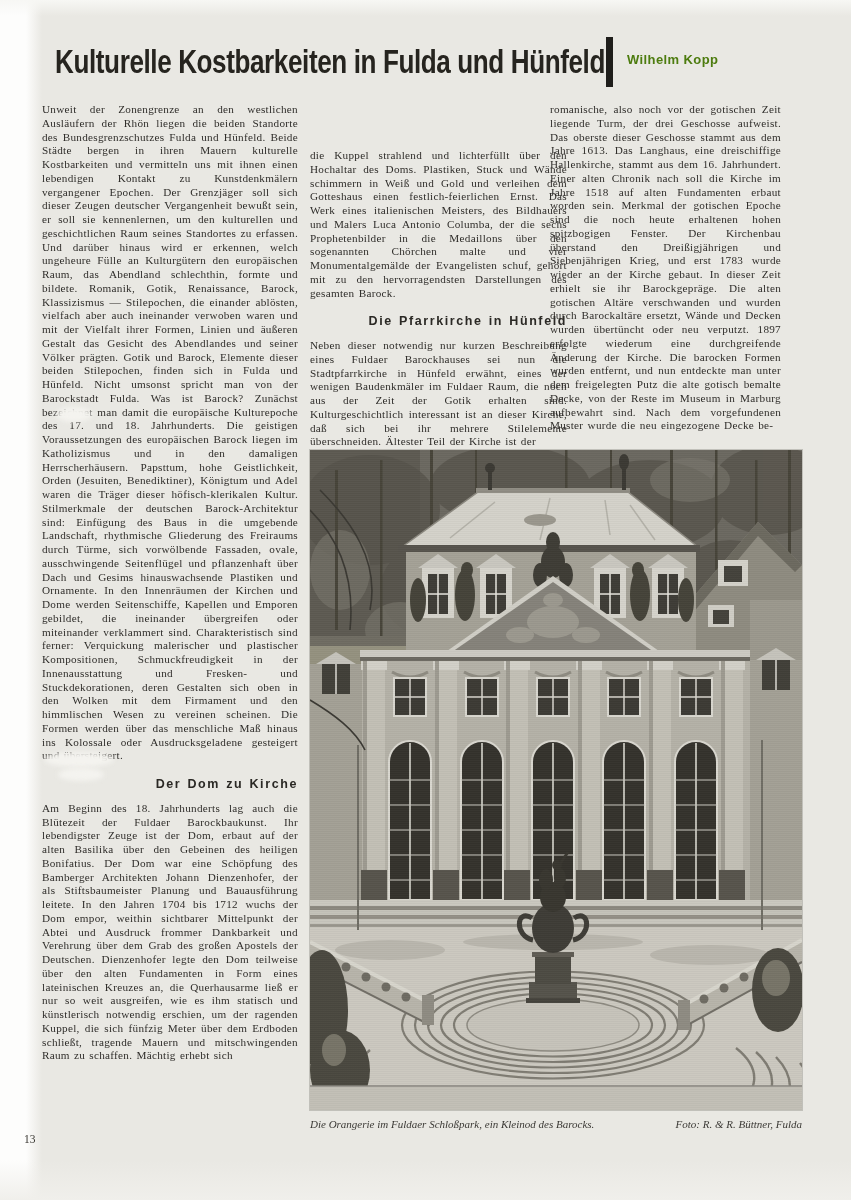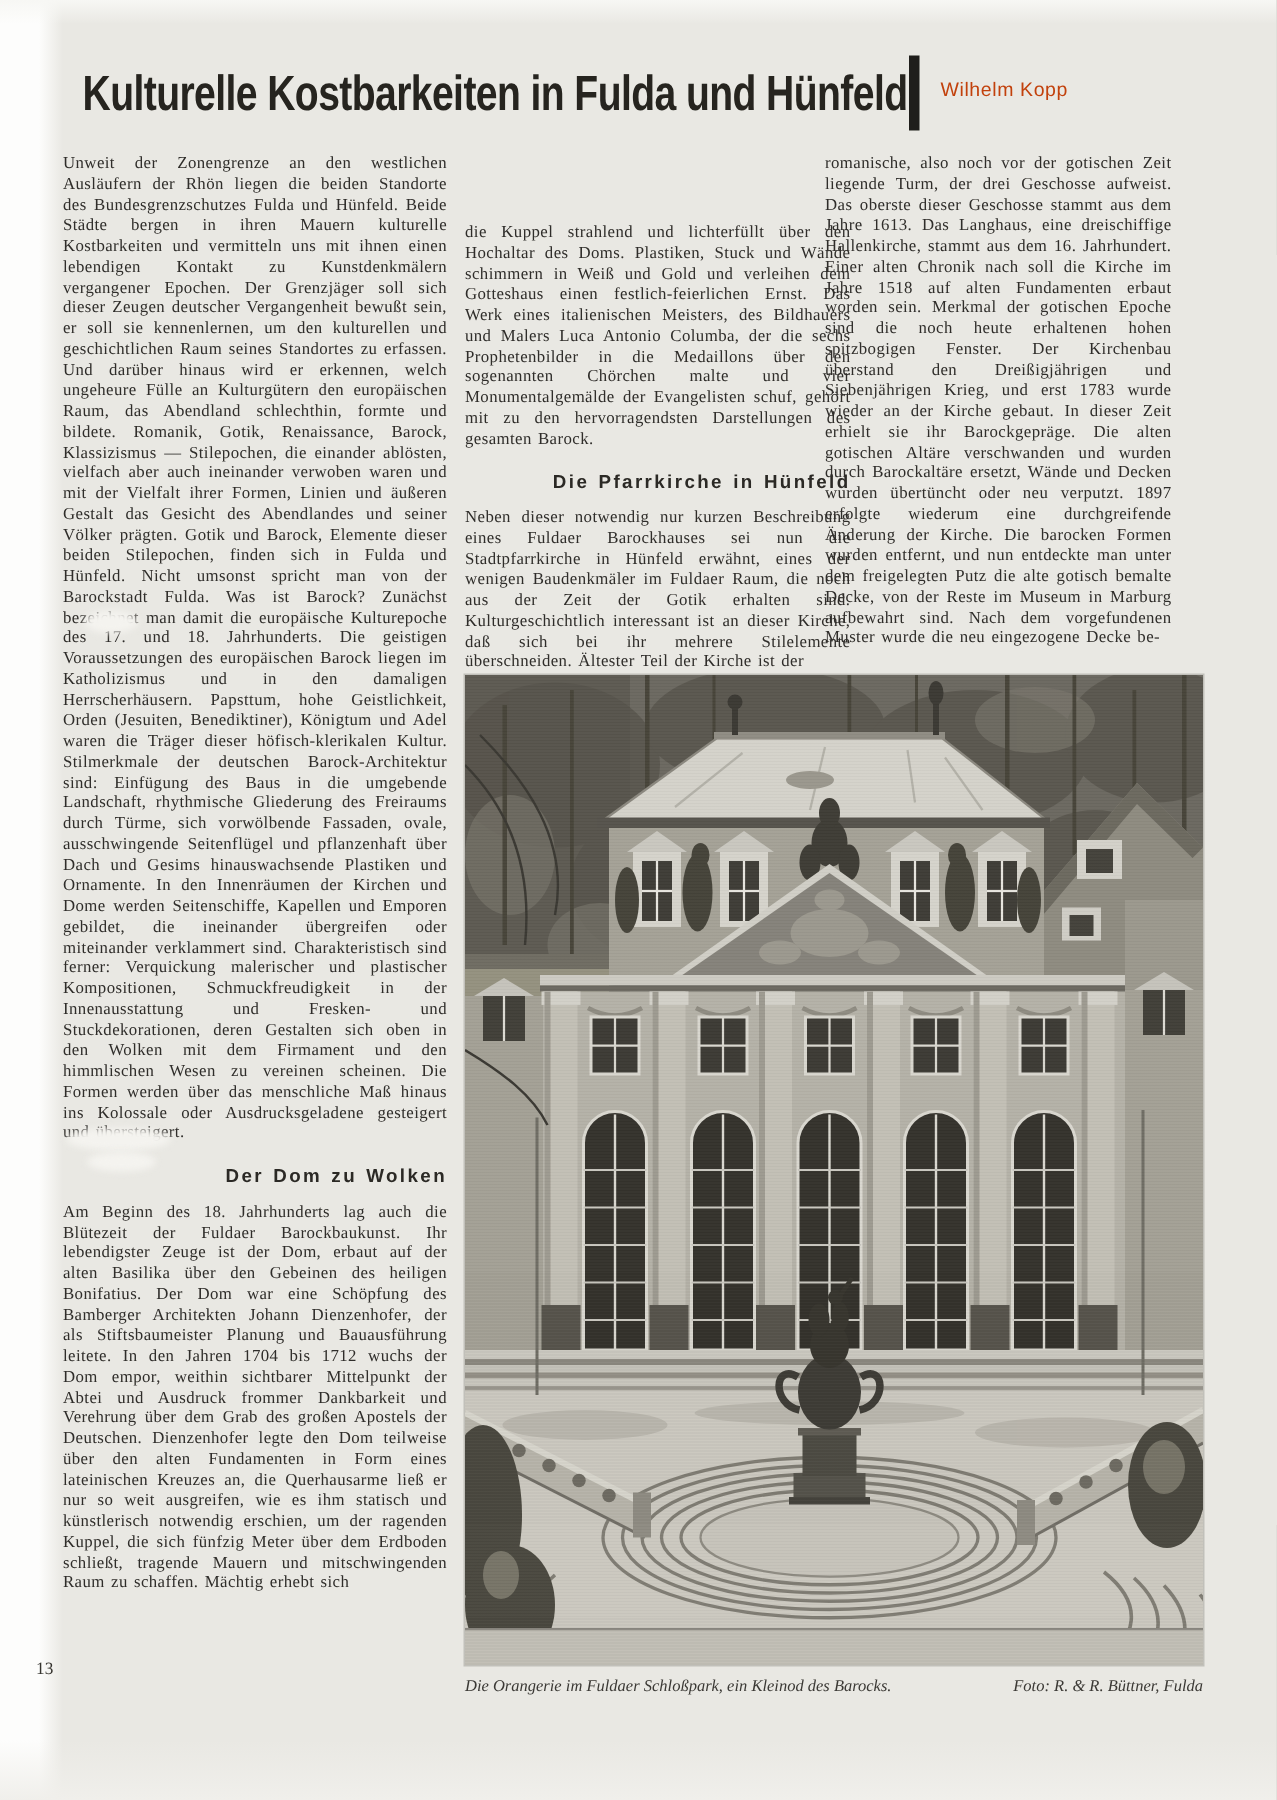--- a/index.html
+++ b/index.html
@@ -19,22 +19,22 @@
   
   #masthead{position:absolute;left:55px;top:34px;height:56px;}
   #article-title{
     display:inline-block;font-family:"Liberation Sans",sans-serif;
     font-weight:700;font-size:33px;letter-spacing:-0.5px;color:#26241f;
     transform:scaleX(0.79);transform-origin:left center;white-space:nowrap;
     line-height:56px;
   }
   #title-bar{position:absolute;left:606px;top:37px;width:7px;height:50px;background:#1f1e1b;}
   #author{position:absolute;left:627px;top:52px;
-    font-family:"Liberation Sans",sans-serif;font-weight:400;font-size:13px;
-    letter-spacing:0.4px;color:#c2410c;white-space:nowrap;}
+    font-family:"Liberation Sans",sans-serif;font-weight:700;font-size:13px;
+    letter-spacing:0.4px;color:#4d7c0f;white-space:nowrap;}
 
   
   .col{position:absolute;top:103px;text-align:justify;
     font-size:11.2px;line-height:13.75px;letter-spacing:0.28px;word-spacing:1.1px;
     hyphens:auto;-webkit-hyphens:auto;}
   #col1{left:42px;width:256px;height:1040px;overflow:hidden;}
   #col2{left:310px;width:257px;height:346px;overflow:hidden;margin-top:46px;}
   #col3{left:550px;width:231px;height:346px;overflow:hidden;}
   .col p{margin:0;}
   .col h3{
@@ -49,39 +49,39 @@
   #blob3{left:58px;top:768px;width:46px;height:13px;}
 
   
   #photo{position:absolute;left:310px;top:450px;width:492px;height:660px;
     background:#c9c6bd;box-shadow:0 0 0 1px rgba(120,117,108,0.35);}
   #photo:after{content:"";position:absolute;inset:0;pointer-events:none;
     background:repeating-linear-gradient(0deg,rgba(0,0,0,0.025) 0 1px,rgba(255,255,255,0.02) 1px 2px);}
   #caption-row{position:absolute;left:310px;top:1118px;width:492px;
     font-style:italic;font-size:11px;color:#3b3935;display:flex;justify-content:space-between;}
 
-  #page-number{position:absolute;left:24px;top:1107px;font-size:11.5px;color:#36342f;}
+  #page-number{position:absolute;left:24px;top:1133px;font-size:11.5px;color:#36342f;}
 </style>
 </head>
 <body>
 
 <div id="page">
   <div class="edge-left"></div>
   <div class="edge-top"></div>
   <div class="edge-bottom"></div>
 
   <div id="masthead">
     <span id="article-title">Kulturelle Kostbarkeiten in Fulda und Hünfeld</span>
   </div>
   <div id="title-bar"></div>
   <div id="author">Wilhelm Kopp</div>
 
   <div id="col1" class="col">
     <p>Unweit der Zonengrenze an den westlichen Ausläufern der Rhön liegen die beiden Standorte des Bundesgrenzschutzes Fulda und Hünfeld. Beide Städte bergen in ihren Mauern kulturelle Kostbarkeiten und vermitteln uns mit ihnen einen lebendigen Kontakt zu Kunstdenkmälern vergangener Epochen. Der Grenzjäger soll sich dieser Zeugen deutscher Vergangenheit bewußt sein, er soll sie kennenlernen, um den kulturellen und geschichtlichen Raum seines Standortes zu erfassen. Und darüber hinaus wird er erkennen, welch ungeheure Fülle an Kulturgütern den europäischen Raum, das Abendland schlechthin, formte und bildete. Romanik, Gotik, Renaissance, Barock, Klassizismus — Stilepochen, die einander ablösten, vielfach aber auch ineinander verwoben waren und mit der Vielfalt ihrer Formen, Linien und äußeren Gestalt das Gesicht des Abendlandes und seiner Völker prägten. Gotik und Barock, Elemente dieser beiden Stilepochen, finden sich in Fulda und Hünfeld. Nicht umsonst spricht man von der Barockstadt Fulda. Was ist Barock? Zunächst bezeichnet man damit die europäische Kulturepoche des 17. und 18. Jahrhunderts. Die geistigen Voraussetzungen des europäischen Barock liegen im Katholizismus und in den damaligen Herrscherhäusern. Papsttum, hohe Geistlichkeit, Orden (Jesuiten, Benediktiner), Königtum und Adel waren die Träger dieser höfisch-klerikalen Kultur. Stilmerkmale der deutschen Barock-Architektur sind: Einfügung des Baus in die umgebende Landschaft, rhythmische Gliederung des Freiraums durch Türme, sich vorwölbende Fassaden, ovale, ausschwingende Seitenflügel und pflanzenhaft über Dach und Gesims hinauswachsende Plastiken und Ornamente. In den Innenräumen der Kirchen und Dome werden Seitenschiffe, Kapellen und Emporen gebildet, die ineinander übergreifen oder miteinander verklammert sind. Charakteristisch sind ferner: Verquickung malerischer und plastischer Kompositionen, Schmuckfreudigkeit in der Innenausstattung und Fresken- und Stuckdekorationen, deren Gestalten sich oben in den Wolken mit dem Firmament und den himmlischen Wesen zu vereinen scheinen. Die Formen werden über das menschliche Maß hinaus ins Kolossale oder Ausdrucksgeladene gesteigert und übersteigert.</p>
-    <h3>Der Dom zu Wolken</h3>
+    <h3>Der Dom zu Kirche</h3>
     <p>Am Beginn des 18. Jahrhunderts lag auch die Blütezeit der Fuldaer Barockbaukunst. Ihr lebendigster Zeuge ist der Dom, erbaut auf der alten Basilika über den Gebeinen des heiligen Bonifatius. Der Dom war eine Schöpfung des Bamberger Architekten Johann Dienzenhofer, der als Stiftsbaumeister Planung und Bauausführung leitete. In den Jahren 1704 bis 1712 wuchs der Dom empor, weithin sichtbarer Mittelpunkt der Abtei und Ausdruck frommer Dankbarkeit und Verehrung über dem Grab des großen Apostels der Deutschen. Dienzenhofer legte den Dom teilweise über den alten Fundamenten in Form eines lateinischen Kreuzes an, die Querhausarme ließ er nur so weit ausgreifen, wie es ihm statisch und künstlerisch notwendig erschien, um der ragenden Kuppel, die sich fünfzig Meter über dem Erdboden schließt, tragende Mauern und mitschwingenden Raum zu schaffen. Mächtig erhebt sich</p>
   </div>
 
   <div id="col2" class="col">
     <p>die Kuppel strahlend und lichterfüllt über den Hochaltar des Doms. Plastiken, Stuck und Wände schimmern in Weiß und Gold und verleihen dem Gotteshaus einen festlich-feierlichen Ernst. Das Werk eines italienischen Meisters, des Bildhauers und Malers Luca Antonio Columba, der die sechs Prophetenbilder in die Medaillons über den sogenannten Chörchen malte und vier Monumentalgemälde der Evangelisten schuf, gehört mit zu den hervorragendsten Darstellungen des gesamten Barock.</p>
     <h3>Die Pfarrkirche in Hünfeld</h3>
     <p>Neben dieser notwendig nur kurzen Beschreibung eines Fuldaer Barockhauses sei nun die Stadtpfarrkirche in Hünfeld erwähnt, eines der wenigen Baudenkmäler im Fuldaer Raum, die noch aus der Zeit der Gotik erhalten sind. Kulturgeschichtlich interessant ist an dieser Kirche, daß sich bei ihr mehrere Stilelemente überschneiden. Ältester Teil der Kirche ist der</p>
   </div>
 
   <div id="col3" class="col">

